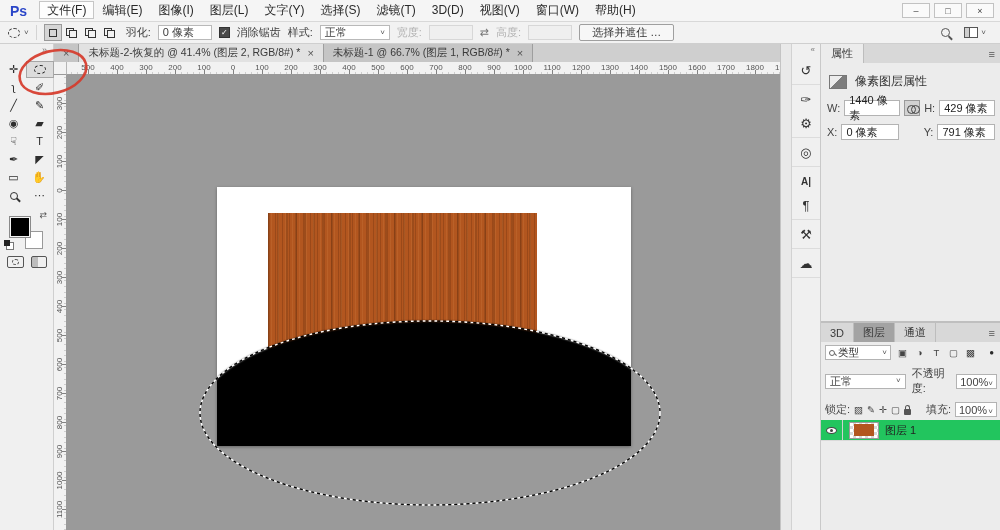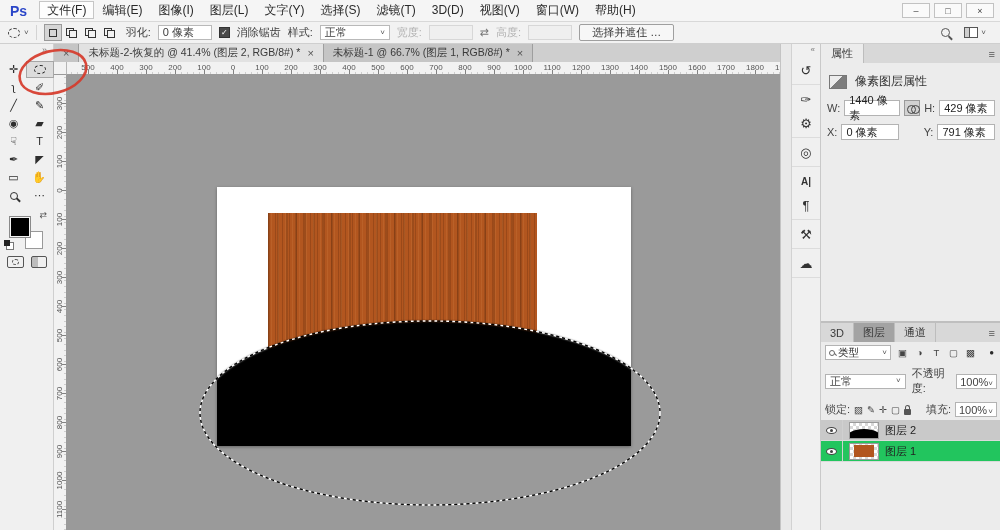--- a/index.html
+++ b/index.html
@@ -520,29 +520,20 @@
           <span class="lkicon">▢</span>
           <span class="lock"></span>
         </span>
       <span style="margin-left:auto">填充:</span>
       <span class="numbox">
         <span>100%</span>
         <span class="caret">˅</span>
       </span>
     </div>
     <div id="layerrows">
-        <div class="lrowitem selected">
-          <span class="eyecell">
-            <span class="eye"></span>
-          </span>
-          <span class="thumb checker">
-            <span class="thumb-dome-fill"></span>
-          </span>
-          <span class="lname">图层 2</span>
-        </div>
         <div class="lrowitem">
           <span class="eyecell">
             <span class="eye"></span>
           </span>
           <span class="thumb checker">
             <span class="thumb-wood-fill"></span>
           </span>
           <span class="lname">图层 1</span>
         </div>
       </div>

